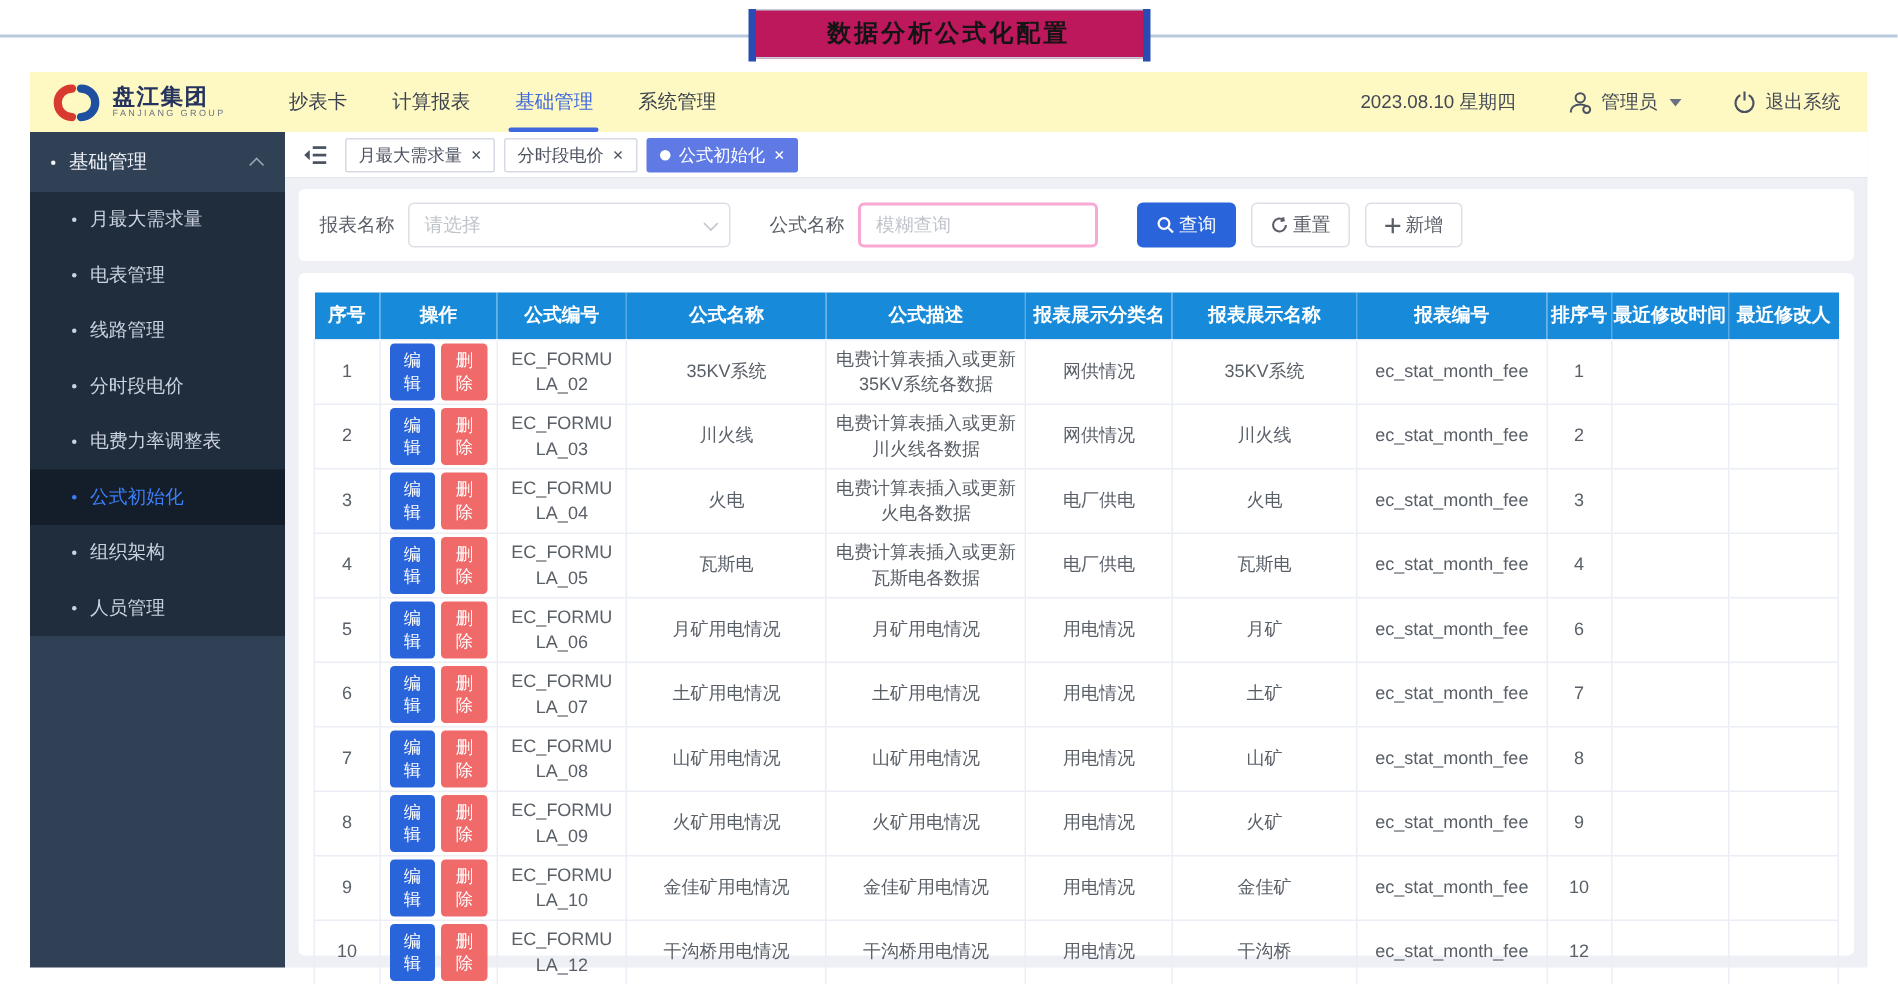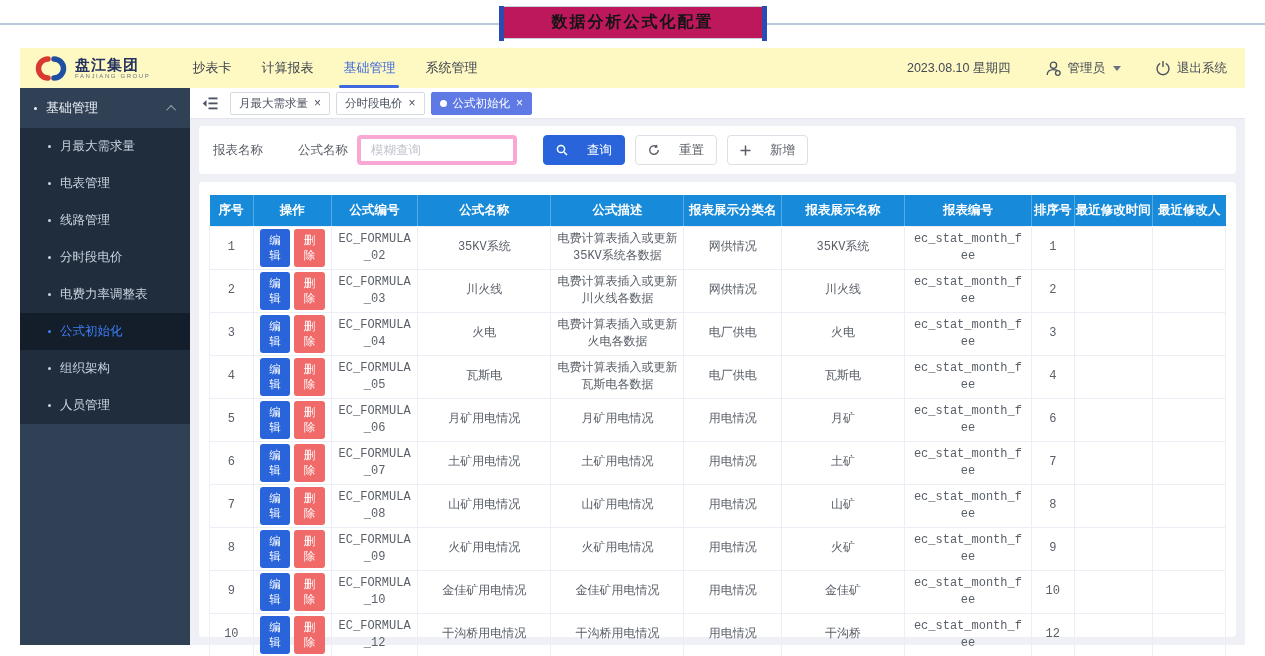--- a/index.html
+++ b/index.html
@@ -66,33 +66,33 @@
   .content { flex:1; padding:7px 9px 8px; display:flex; flex-direction:column; min-height:0; }
 
   
   .filter { background:#fff; border-radius:4px; padding:9px 14px; display:flex; align-items:center; flex:none; }
   .f-label { font-size:12.5px; color:#5a5e66; margin-right:9px; }
   .f-select { width:215px; height:30px; border:1px solid #dcdfe6; border-radius:4px; background:#fff;
               display:flex; align-items:center; padding:0 10px; font-size:12.5px; color:#c0c4cc; cursor:pointer; }
   .chev-dn { width:7px; height:7px; border-right:1.3px solid #c0c4cc; border-bottom:1.3px solid #c0c4cc;
              transform:rotate(45deg) translateY(-2px); margin-left:auto; }
   .f-gap { width:26px; }
-  .f-input { width:160px; height:30px; border:4px solid #f9a8d4; border-radius:4px; padding:0 10px;
+  .f-input { width:160px; height:30px; border:2px solid #f9a8d4; border-radius:4px; padding:0 10px;
              font-size:12.5px; color:#333; outline:none; font-family:inherit; }
   .f-input::placeholder { color:#c0c4cc; }
   .btns { display:flex; gap:10px; margin-left:26px; }
   .btn { height:30px; border-radius:4px; border:1px solid #dcdfe6; background:#fff; color:#5a5e66;
-         font-size:12.5px; padding:0 12px; display:flex; align-items:center; gap:19px; cursor:pointer;
+         font-size:12.5px; padding:0 12px; display:flex; align-items:center; gap:3px; cursor:pointer;
          font-family:inherit; }
   .btn.primary { background:#2a64da; border-color:#2a64da; color:#fff; }
 
   
   .tcard { background:#fff; border-radius:4px; margin-top:8px; flex:1; padding:13px 10px 8px;
            display:flex; flex-direction:column; min-height:0; }
-  table { width:100%; border-collapse:collapse; table-layout:fixed; font-size:12px;font-family:Liberation Mono, monospace; }
+  table { width:100%; border-collapse:collapse; table-layout:fixed; font-size:12px; }
   thead th { background:#178ad9; color:#fff; height:31px; font-weight:bold; font-size:12.5px;
              border-right:1px solid rgba(255,255,255,.28); }
   thead th:last-child { border-right:none; }
   tbody td { height:38px; border:1px solid #ebeef5; text-align:center; color:#5a6068;
              padding:2px 6px; word-break:break-all; line-height:1.35; }
   .rbtns { display:flex; justify-content:center; gap:4px; }
   .rbtn { border:none; border-radius:3px; color:#fff; font-size:11.5px; padding:4px 9px; cursor:pointer;
           font-family:inherit; }
   .rbtn.edit { background:#2a64da; }
   .rbtn.del  { background:#f16a6a; }
@@ -222,20 +222,24 @@
               <span>公式初始化</span>
               <span class="x">×</span>
             </div>
           </div>
       </div>
 
       <div class="content">
 
         <div class="filter">
           <span class="f-label">报表名称</span>
+          <div class="f-select">
+            <span>请选择</span>
+            <span class="chev-dn"></span>
+          </div>
           <span class="f-gap"></span>
           <span class="f-label">公式名称</span>
           <input class="f-input" placeholder="模糊查询" style="">
           <div class="btns">
             <button class="btn primary">
               <span>
                 <svg width="12" height="12" viewBox="0 0 12 12" fill="none" stroke="#fff" stroke-width="1.5">
                   <circle cx="5" cy="5" r="3.6"></circle>
                     <line x1="8" y1="8" x2="11" y2="11"></line>
                 </svg>

